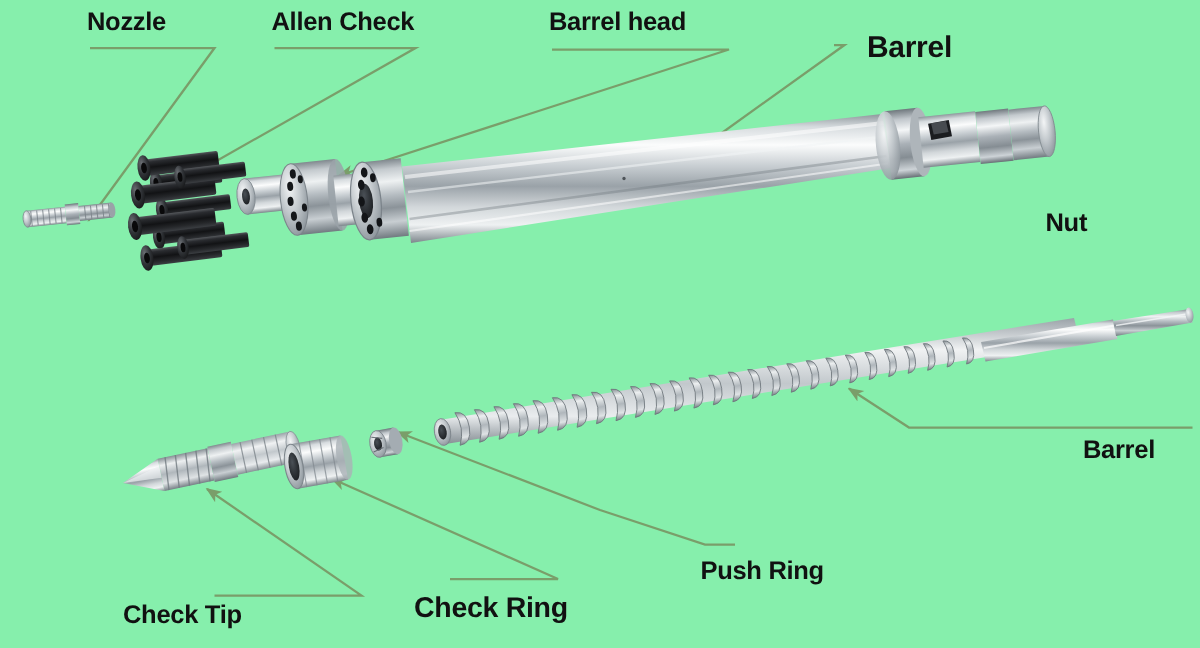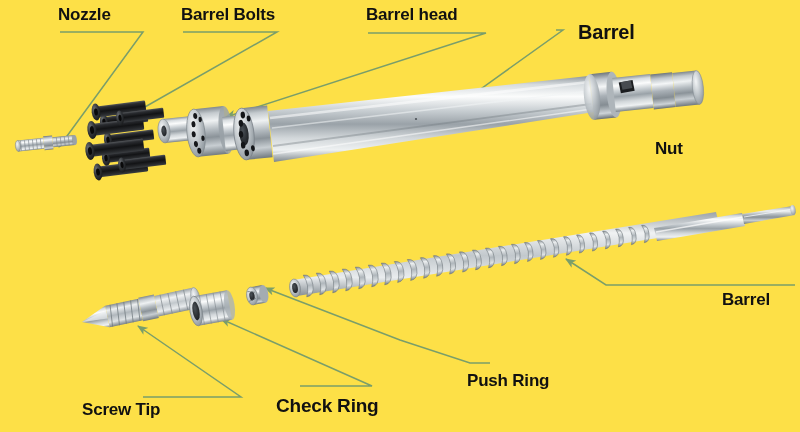--- a/index.html
+++ b/index.html
@@ -5,21 +5,21 @@
   html,body{margin:0;padding:0;}
   body{
     width:800px;height:432px;
     background:#ffffff;
     font-family:"Liberation Sans", sans-serif;
     overflow:hidden;
   }
   #diagram{
     position:relative;
     width:800px;height:432px;
-    background:#fde047;
+    background:#86efac;
   }
   #artwork{
     position:absolute;inset:0;
     width:800px;height:432px;
   }
   .label{
     position:absolute;
     font-family:"Liberation Sans", sans-serif;
     font-weight:bold;
     color:#111111;
@@ -444,29 +444,29 @@
       <path d="M656,232 L743,217" stroke="#ffffff" stroke-width="1.5" opacity="0.7" fill="none"></path>
 
       <path d="M742,214 L793,206 L795,215 L744,224 Z" fill="url(#steelVdim)"></path>
       <path d="M744,217 L793,209" stroke="#f4f6f7" stroke-width="1" opacity="0.8" fill="none"></path>
       <ellipse cx="793" cy="210" rx="2.6" ry="5" fill="url(#faceSteel)" transform="rotate(-9 793 210)"></ellipse>
     </g>
   </svg>
 
   <div class="label" style="left:58px;top:6px;font-size:17px;">Nozzle</div>
 
-  <div class="label" style="left:181px;top:6px;font-size:17px;">Barrel Bolts</div>
+  <div class="label" style="left:181px;top:6px;font-size:17px;">Allen Check</div>
 
   <div class="label" style="left:366px;top:6px;font-size:17px;">Barrel head</div>
 
   <div class="label" style="left:578px;top:22px;font-size:20px;">Barrel</div>
 
-  <div class="label" style="left:655px;top:140px;font-size:17px;">Nut</div>
+  <div class="label" style="left:697px;top:140px;font-size:17px;">Nut</div>
 
   <div class="label" style="left:722px;top:291px;font-size:17px;">Barrel</div>
 
   <div class="label" style="left:467px;top:372px;font-size:17px;">Push Ring</div>
 
   <div class="label" style="left:276px;top:396px;font-size:19px;">Check Ring</div>
 
-  <div class="label" style="left:82px;top:401px;font-size:17px;">Screw Tip</div>
+  <div class="label" style="left:82px;top:401px;font-size:17px;">Check Tip</div>
 
 </div>
 
 </body></html>

